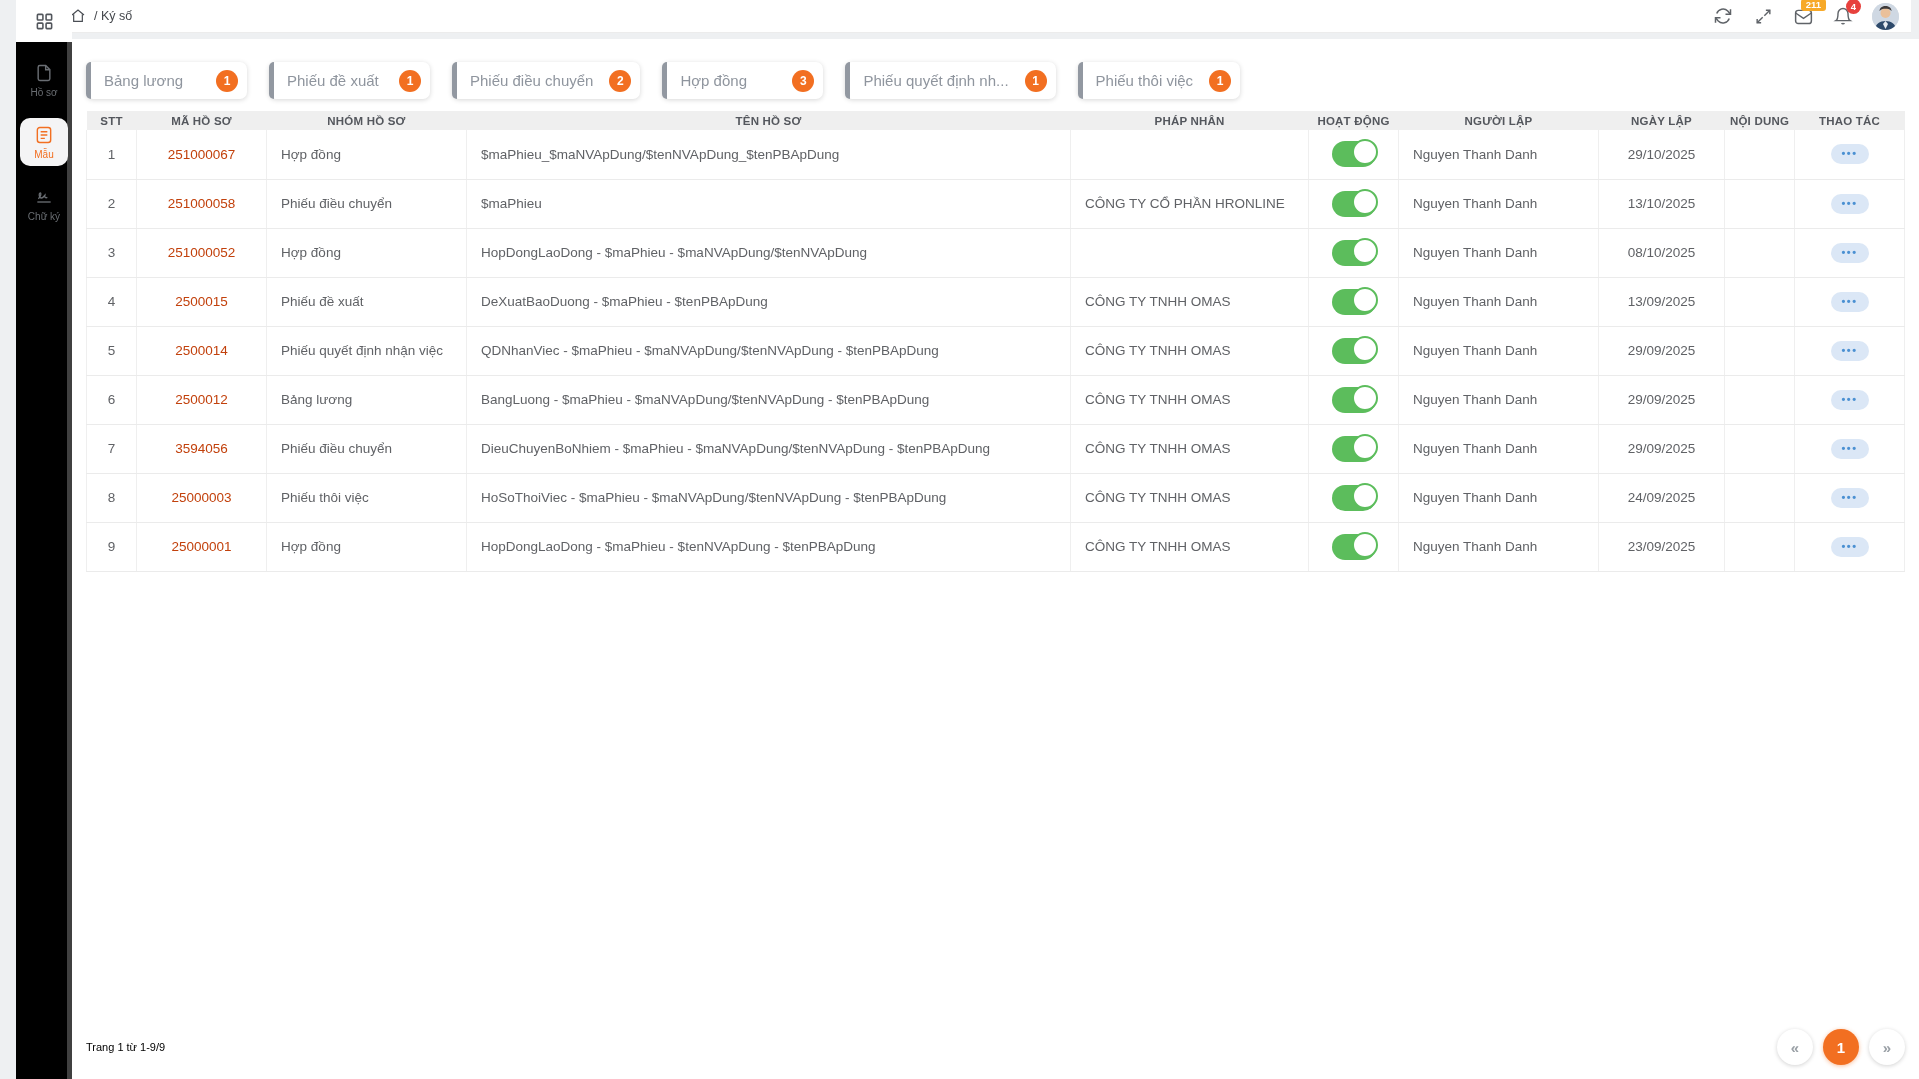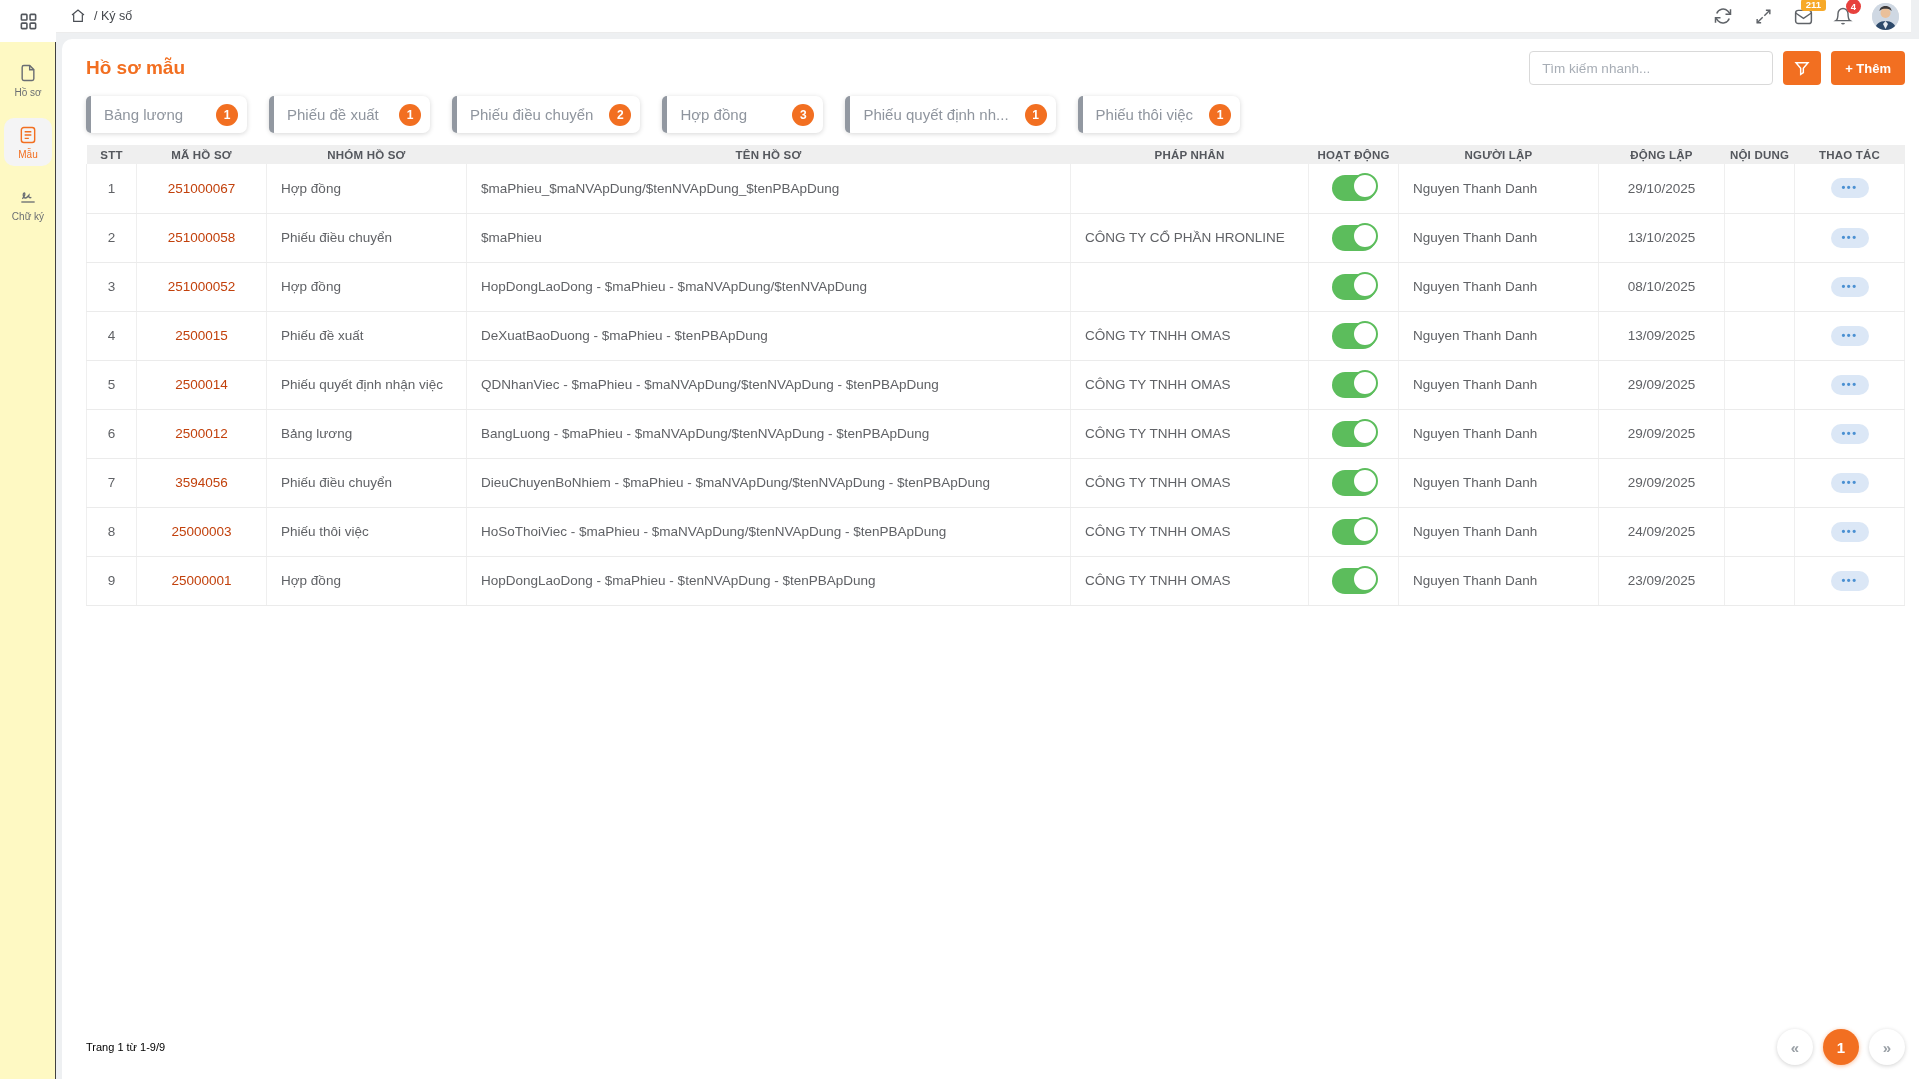--- a/index.html
+++ b/index.html
@@ -4,21 +4,21 @@
 <style>
   * { margin:0; padding:0; box-sizing:border-box; }
   html,body { width:1919px; height:1079px; }
   body {
     font-family:"Liberation Sans","DejaVu Sans",sans-serif;
     background:#eef0f2; color:#63666b; overflow:hidden;
   }
   .screen { position:relative; width:1919px; height:1079px; }
 
   
-  .sidebar { position:absolute; left:0; top:0; bottom:0; width:56px; background:#fef9c3; border-right:1px solid #404040; z-index:3; }
+  .sidebar { position:absolute; left:16px; top:0; bottom:0; width:56px; background:#000000; border-right:5px solid #404040; z-index:3; }
   .sb-menu-btn { width:56px; height:42px; display:flex; align-items:center; justify-content:center; border-bottom:1px solid #efefef; cursor:pointer; background:#fff; border:none; }
   .sb-item { width:48px; margin:14px 4px 0 4px; padding:7px 0 6px; display:flex; flex-direction:column; align-items:center; gap:4px; border-radius:10px; cursor:pointer; color:#6a6e73; }
   .sb-item .sb-label { font-size:10px; }
   .sb-item.active { background:#f4f4f5; color:#f26f21; }
   .sb-item svg { display:block; }
 
   
   .topbar { position:absolute; left:56px; right:8px; top:0; height:33px; background:#fff; border-bottom:1px solid #ececec; display:flex; align-items:center; justify-content:space-between; padding:0 12px 0 14px; z-index:2; }
   .crumb { display:flex; align-items:center; gap:8px; font-size:12.5px; color:#43464b; }
   .tb-right { display:flex; align-items:center; gap:18px; }
@@ -157,32 +157,20 @@
           <path d="M13.5 3c-4 0-6 2.5-6 5 2-2 4-2.2 6-2.2S17.5 6 19.5 8c0-2.5-2-5-6-5z" fill="#3d3a3a"></path>
           <path d="M3 27c0-6 5-9 10.5-9S24 21 24 27z" fill="#2e4a6b"></path>
           <path d="M13.5 18l2.5 3-2.5 5-2.5-5z" fill="#e8ecf1"></path>
         </svg>
       </button>
     </div>
   </header>
 
   <main class="card">
 
-    <div class="title-row">
-      <h1 class="page-title">Hồ sơ mẫu</h1>
-      <div class="title-tools">
-        <input class="search-input" type="text" placeholder="Tìm kiếm nhanh..." style="">
-        <button class="btn-orange btn-filter">
-          <svg width="16" height="16" viewBox="0 0 24 24" fill="none" stroke="#fff" stroke-width="2.2">
-            <path d="M3 4h18l-7 8.5V19l-4 2.5V12.5z"></path>
-          </svg>
-        </button>
-        <button class="btn-orange btn-add">+ Thêm</button>
-      </div>
-    </div>
 
     <div class="chips">
 
         <div class="chip">
           <span class="chip-bar"></span>
           <span class="chip-label">Bảng lương</span>
           <span class="chip-badge">1</span>
         </div>
 
         <div class="chip">
@@ -232,21 +220,21 @@
         </colgroup>
         <thead>
           <tr>
             <th>STT</th>
             <th>MÃ HỒ SƠ</th>
             <th>NHÓM HỒ SƠ</th>
             <th>TÊN HỒ SƠ</th>
             <th>PHÁP NHÂN</th>
             <th>HOẠT ĐỘNG</th>
             <th>NGƯỜI LẬP</th>
-            <th>ĐỘNG LẬP</th>
+            <th>NGÀY LẬP</th>
             <th>NỘI DUNG</th>
             <th>THAO TÁC</th>
           </tr>
         </thead>
         <tbody>
 
             <tr>
               <td class="c">1</td>
               <td class="c"><a class="code-link">251000067</a></td>
               <td>Hợp đồng</td>

